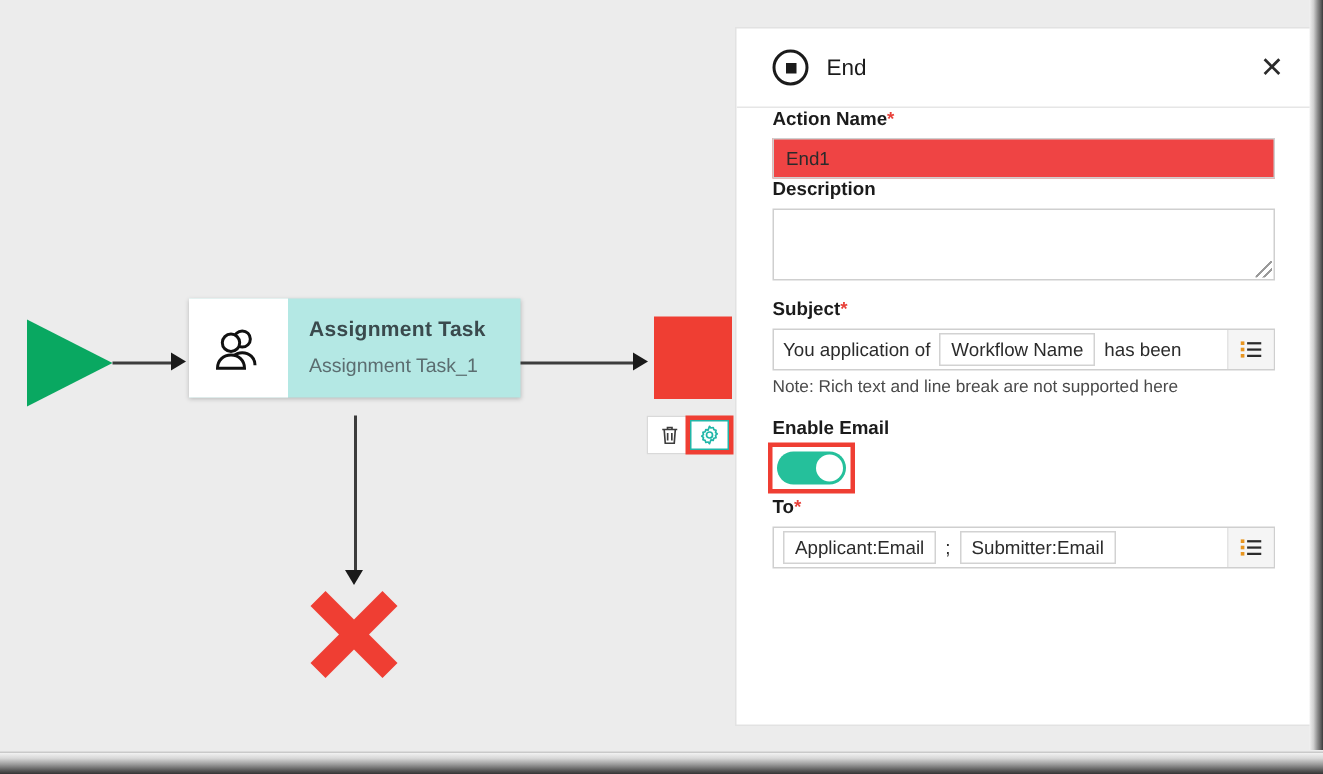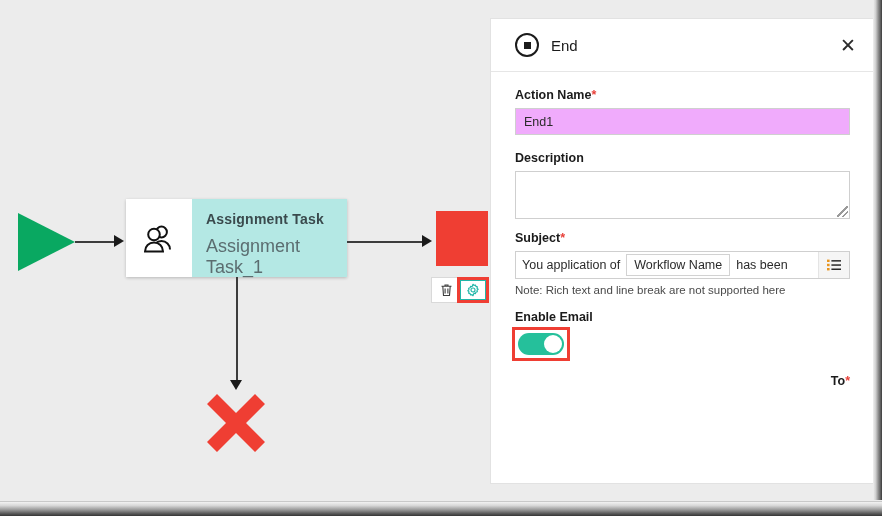--- a/index.html
+++ b/index.html
@@ -29,21 +29,21 @@
     left: 18px; top: 213px;
     width: 0; height: 0;
     border-top: 29px solid transparent;
     border-bottom: 29px solid transparent;
     border-left: 57px solid #09a861;
   }
 
   .node-task {
     position: absolute;
     left: 126px; top: 199px;
-    width: 221px; height: 78px;
+    width: 221px; height: 66px;
     background: #b4e8e4;
     box-shadow: 0 1px 3px rgba(0,0,0,.22);
     display: flex;
     align-items: stretch;
   }
   .node-task-icon {
     width: 66px;
     background: #ffffff;
     display: flex;
     align-items: center;
@@ -54,21 +54,21 @@
     padding: 12px 0 0 14px;
     box-sizing: border-box;
   }
   .node-task-title {
     font-size: 14px;
     font-weight: bold;
     color: #3a4a4d;
     letter-spacing: .2px;
   }
   .node-task-sub {
-    font-size: 18px;
+    font-size: 13px;
     color: #5b6d70;
     margin-top: 9px;
   }
 
   .node-end {
     position: absolute;
     left: 436px; top: 211px;
     width: 52px; height: 55px;
     background: #ef3e33;
   }
@@ -165,40 +165,40 @@
   .panel-close {
     font-size: 19px;
     color: #2b2b2b;
     line-height: 1;
     cursor: pointer;
     font-family: "DejaVu Sans", sans-serif;
   }
 
   .panel-body { padding: 0; }
 
-  .field { padding: 0 24px; margin-top: 16px; }
+  .field { padding: 0 24px; }
   .field-label {
     font-size: 12.5px;
     font-weight: bold;
     color: #1b1b1b;
     margin-bottom: 6px;
     display: block;
   }
   .req { color: #e8413a; font-weight: bold; }
 
   .text-input {
     width: 100%;
     height: 27px;
     border: 1px solid #cfcfcf;
     box-sizing: border-box;
     font-size: 12.5px;
     color: #2b2b2b;
     padding: 0 8px;
     font-family: "Liberation Sans", sans-serif;
-    background: #f0abfc;
+    background: #ef4444;
   }
   .textarea {
     width: 100%;
     height: 48px;
     border: 1px solid #cfcfcf;
     box-sizing: border-box;
     background: #fff;
     position: relative;
   }
   .resize-grip {
@@ -408,23 +408,40 @@
 
     <div class="field" style="margin-top:14px;">
       <label class="field-label">Enable Email</label>
       <span class="toggle-wrap highlight-red">
         <span class="toggle">
           <span class="knob"></span>
         </span>
       </span>
     </div>
 
-    <div class="field" style="margin-top:12px;text-align:right;">
+    <div class="field" style="">
       <label class="field-label">
         <span>To</span><span class="req">*</span>
       </label>
+      <div class="picker-row">
+        <div class="picker-content">
+          <span class="token">Applicant:Email</span>
+          <span class="plain-txt">;</span>
+          <span class="token">Submitter:Email</span>
+        </div>
+        <div class="picker-btn">
+          <svg width="14" height="12" viewBox="0 0 14 12" aria-hidden="true">
+            <rect x="0" y="0.6" width="2.6" height="2.4" fill="#e8951f"></rect>
+            <rect x="0" y="4.8" width="2.6" height="2.4" fill="#e8951f"></rect>
+            <rect x="0" y="9" width="2.6" height="2.4" fill="#e8951f"></rect>
+            <rect x="4.4" y="1.1" width="9.6" height="1.5" fill="#2b2b2b"></rect>
+            <rect x="4.4" y="5.3" width="9.6" height="1.5" fill="#2b2b2b"></rect>
+            <rect x="4.4" y="9.5" width="9.6" height="1.5" fill="#2b2b2b"></rect>
+          </svg>
+        </div>
+      </div>
     </div>
 
   </div>
 </div>
 
 <div id="vscroll"></div>
 <div id="hscroll"></div>
 
 </body></html>

